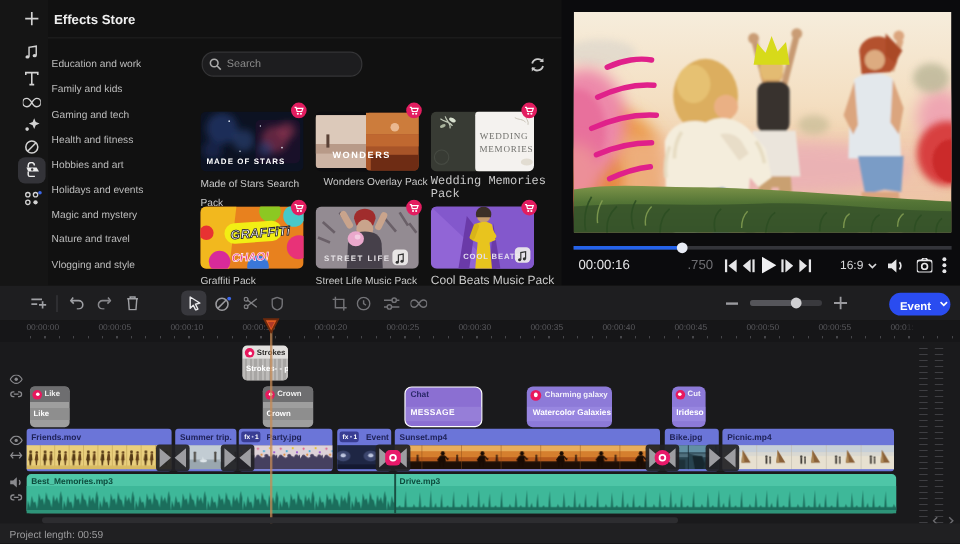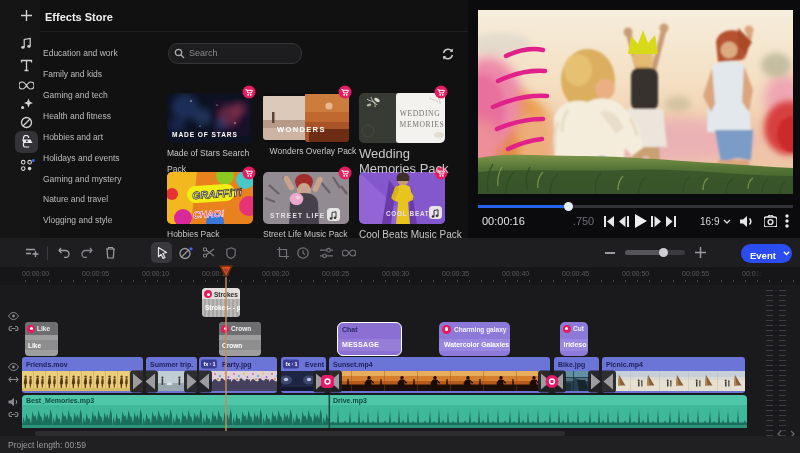--- a/index.html
+++ b/index.html
@@ -65,21 +65,21 @@
 <div class="abs" style="left:40px;top:0;width:428px;height:238px;background:#111111;"></div>
     <div class="abs" style="left:40px;top:31px;width:428px;height:1px;background:#1f1f1f;"></div>
 <div class="abs" style="left:45px;top:11px;color:#efefef;font-size:11px;font-weight:bold;">Effects Store</div>
 <div id="cats" class="abs" style="left:43px;top:0;width:125px;font-size:8.5px;color:#bdbdbd;">
   <div class="abs" style="top:48px;white-space:nowrap;">Education and work</div>
   <div class="abs" style="top:69px;white-space:nowrap;">Family and kids</div>
   <div class="abs" style="top:90px;white-space:nowrap;">Gaming and tech</div>
   <div class="abs" style="top:111px;white-space:nowrap;">Health and fitness</div>
   <div class="abs" style="top:132px;white-space:nowrap;">Hobbies and art</div>
   <div class="abs" style="top:153px;white-space:nowrap;">Holidays and events</div>
-  <div class="abs" style="top:174px;white-space:nowrap;">Gaming and mystery</div>
+  <div class="abs" style="top:174px;white-space:nowrap;">Magic and mystery</div>
   <div class="abs" style="top:194px;white-space:nowrap;">Nature and travel</div>
   <div class="abs" style="top:215px;white-space:nowrap;">Vlogging and style</div>
 </div>
 
 <div class="abs" style="left:168px;top:43px;width:134px;height:21px;background:#1d1d1f;border:1px solid #353537;border-radius:10px;"></div>
 <svg class="abs" style="left:174px;top:48px" width="11" height="11" viewBox="0 0 11 11">
       <circle cx="4.5" cy="4.5" r="3.2" fill="none" stroke="#aaa" stroke-width="1.3"></circle>
       <line x1="7" y1="7" x2="10" y2="10" stroke="#aaa" stroke-width="1.3"></line>
     </svg>
 <div class="abs" style="left:189px;top:48px;color:#8a8a8a;font-size:9px;">Search</div>
@@ -225,22 +225,22 @@
       </svg>
   <svg class="abs" style="left:434px;top:166px" width="14" height="14" viewBox="0 0 14 14">
         <circle cx="7" cy="7" r="6.5" fill="#e31d60"></circle>
         <path d="M3.5 4.5h1.2l.9 3.4h3.9l.9-2.6H5" fill="none" stroke="#fff" stroke-width="1"></path>
         <circle cx="6.2" cy="9.8" r=".9" fill="#fff"></circle>
         <circle cx="8.8" cy="9.8" r=".9" fill="#fff"></circle>
       </svg>
 
   <div class="abs" style="left:167px;top:146px;width:93px;font-size:8.5px;color:#c9c9c9;line-height:15.5px;">Made of Stars Search Pack</div>
   <div class="abs" style="left:263px;top:146px;width:100px;font-size:8.5px;color:#c9c9c9;text-align:center;">Wonders Overlay Pack</div>
-  <div class="abs" style="left:359px;top:146px;width:104px;font-size:13px;color:#c9c9c9;">Wedding Memories Pack</div>
-  <div class="abs" style="left:167px;top:229px;width:93px;font-size:8.5px;color:#c9c9c9;">Hobbies Pack</div>
+  <div class="abs" style="left:359px;top:146px;width:104px;font-size:10px;color:#c9c9c9;font-family:Liberation Mono, monospace;">Wedding Memories Pack</div>
+  <div class="abs" style="left:167px;top:229px;width:93px;font-size:8.5px;color:#c9c9c9;">Graffiti Pack</div>
   <div class="abs" style="left:263px;top:229px;width:104px;font-size:8.5px;color:#c9c9c9;">Street Life Music Pack</div>
   <div class="abs" style="left:359px;top:229px;width:104px;font-size:10px;color:#c9c9c9;">Cool Beats Music Pack</div>
 </div>
 
 <div class="abs" style="left:468px;top:0;width:332px;height:238px;background:#0b0b0d;"></div>
 <div id="video" class="abs" style="left:478px;top:10px;width:315px;height:184px;overflow:hidden;">
 <svg width="315" height="184" viewBox="0 0 315 184">
 <defs>
   <linearGradient id="sky" x1="0" y1="0" x2="0" y2="1">
     <stop offset="0" stop-color="#f6eddc"></stop>

